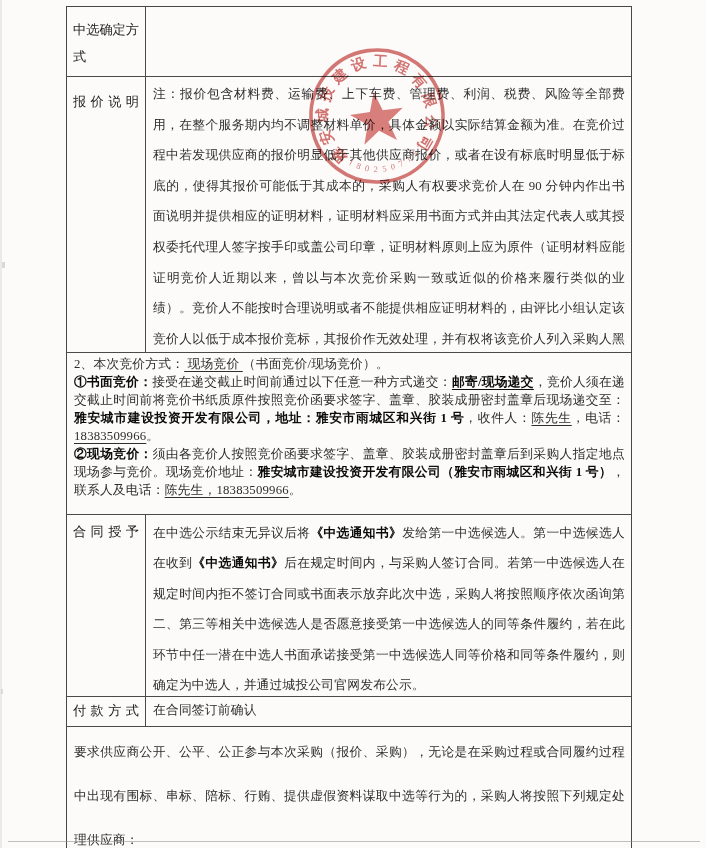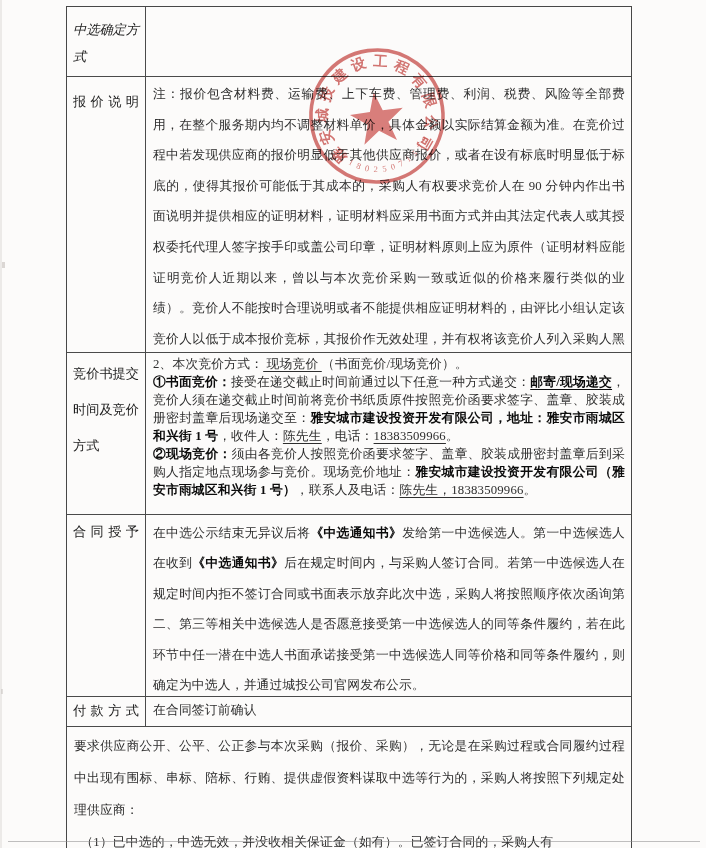--- a/index.html
+++ b/index.html
@@ -16,36 +16,36 @@
              border:1px solid #474747;border-bottom:none;box-sizing:border-box;
              display:flex;flex-direction:column;color:#2e2e2e;}
   .row{display:flex;box-sizing:border-box;border-bottom:1px solid #4a4a4a;overflow:hidden;}
   .row:last-child{border-bottom:none;flex:1;}
   .row-0{height:70px;} .row-1{height:276px;} .row-2{height:162px;}
   .row-3{height:30px;}  .row-4{height:182px;}
   .cell-label{width:79px;min-width:79px;border-right:1px solid #4a4a4a;box-sizing:border-box;
               padding:0 6px;font-size:13.2px;color:#1d1d1d;}
   .lbl-line{line-height:27px;white-space:nowrap;}
   .lbl-line.st{text-align:justify;text-align-last:justify;white-space:normal;}
-  .row-0 .cell-label{padding-top:9px;font-style:italic;}
+  .row-0 .cell-label{padding-top:9px;}
   .row-1 .cell-label{padding-top:12px;font-family:Liberation Mono, monospace;}
   .row-2 .cell-label{padding-top:3px;} .row-2 .lbl-line{line-height:36px;}
   .row-3 .cell-label{padding-top:3px;} .row-3 .lbl-line{line-height:22px;}
   .row-4 .cell-label{padding-top:3px;}
   .row-5 .cell-label{padding-top:54px;}
 
   .cell-content{flex:1;box-sizing:border-box;padding:0 6px 0 7px;font-size:12.75px;
                 text-align:justify;letter-spacing:.2px;}
   .cell-content p{margin:0;}
   .row-0 .cell-content{line-height:17.6px;padding-top:1px;}
   .row-1 .cell-content{line-height:30.6px;padding-top:2px;}
   .row-2 .cell-content{line-height:18px;padding-top:2px;}
   .row-3 .cell-content{line-height:22px;padding-top:2px;}
   .row-4 .cell-content{line-height:30.4px;padding-top:3px;}
-  .row-5 .cell-content{line-height:32px;padding-top:3px;}
+  .row-5 .cell-content{line-height:44px;padding-top:3px;}
   .ind2{text-indent:2em;} .ind1{text-indent:.5em;}
   .b{font-weight:bold;color:#0c0c0c;}
   .u{text-decoration:underline;text-underline-offset:3px;}
 
   
   .seal{position:absolute;left:267px;top:6px;width:220px;height:220px;
         mix-blend-mode:multiply;filter:blur(.4px);opacity:.88;pointer-events:none;}
 </style>
 </head>
 <body>
@@ -64,25 +64,20 @@
       </div>
       <div class="row row-1">
         <div class="cell-label">
           <div class="lbl-line st">报价说明</div>
         </div>
         <div class="cell-content">
           <p><span class="">注：报价包含材料费、运输费、上下车费、管理费、利润、税费、风险等全部费用，在整个服务期内均不调整材料单价，具体金额以实际结算金额为准。在竞价过程中若发现供应商的报价明显低于其他供应商报价，或者在设有标底时明显低于标底的，使得其报价可能低于其成本的，采购人有权要求竞价人在 90 分钟内作出书面说明并提供相应的证明材料，证明材料应采用书面方式并由其法定代表人或其授权委托代理人签字按手印或盖公司印章，证明材料原则上应为原件（证明材料应能证明竞价人近期以来，曾以与本次竞价采购一致或近似的价格来履行类似的业绩）。竞价人不能按时合理说明或者不能提供相应证明材料的，由评比小组认定该竞价人以低于成本报价竞标，其报价作无效处理，并有权将该竞价人列入采购人黑名单。</span></p>
         </div>
       </div>
       <div class="row row-2">
-        <div class="cell-label">
-          <div class="lbl-line st">竞价书提交</div>
-          <div class="lbl-line st">时间及竞价</div>
-          <div class="lbl-line">方式</div>
-        </div>
         <div class="cell-content">
           <p><span class="">2、本次竞价方式：</span><span class="u"> 现场竞价 </span><span class=""> （书面竞价/现场竞价）。</span></p>
           <p><span class="b ">①书面竞价：</span><span class="">接受在递交截止时间前通过以下任意一种方式递交：</span><span class="b u">邮寄/现场递交</span><span class="">，竞价人须在递交截止时间前将竞价书纸质原件按照竞价函要求签字、盖章、胶装成册密封盖章后现场递交至：</span><span class="b ">雅安城市建设投资开发有限公司，地址：雅安市雨城区和兴街 1 号</span><span class="">，收件人：</span><span class="u">陈先生</span><span class="">，电话：</span><span class="u">18383509966</span><span class="">。</span></p>
           <p><span class="b ">②现场竞价：</span><span class="">须由各竞价人按照竞价函要求签字、盖章、胶装成册密封盖章后到采购人指定地点现场参与竞价。现场竞价地址：</span><span class="b ">雅安城市建设投资开发有限公司（雅安市雨城区和兴街 1 号）</span><span class="">，联系人及电话：</span><span class="u">陈先生，18383509966</span><span class="">。</span></p>
         </div>
       </div>
       <div class="row row-4">
         <div class="cell-label">
           <div class="lbl-line st">合同授予</div>
         </div>

